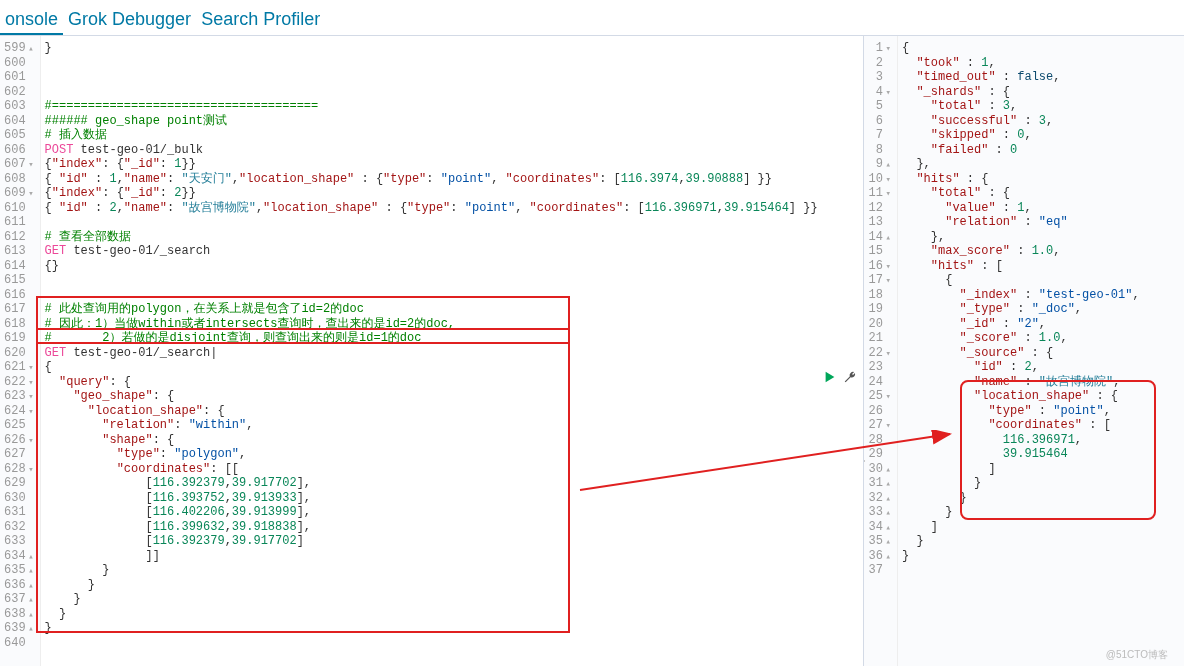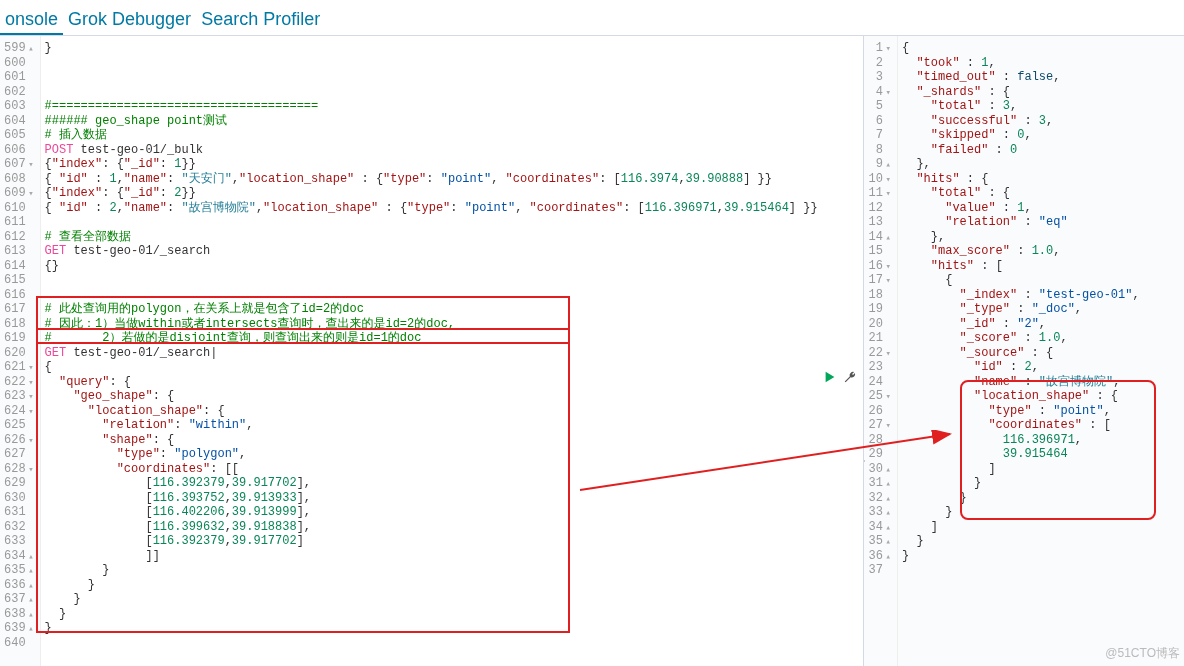--- a/index.html
+++ b/index.html
@@ -23,21 +23,21 @@
 .c-key{color:#a31515}
 .c-method{color:#ec4899}
 .c-num{color:#098658}
 .c-str{color:#0451a5}
 .c-name{color:#267f99}
 .c-bool{color:#0c4a6e}
 .highlight-box-1{position:absolute;border:2px solid #e02020;left:36px;top:296px;width:534px;height:48px;pointer-events:none;z-index:3}
 .highlight-box-2{position:absolute;border:2px solid #e02020;left:36px;top:328px;width:534px;height:305px;pointer-events:none;z-index:3}
 .highlight-box-r{position:absolute;border:2px solid #e02020;border-radius:8px;left:960px;top:380px;width:196px;height:140px;pointer-events:none;z-index:3}
 .arrow{position:absolute;left:570px;top:430px;z-index:3;pointer-events:none}
-.watermark{position:absolute;right:4px;bottom:4px;color:#bbb;font-size:12px}
+.watermark{position:absolute;right:16px;bottom:4px;color:#bbb;font-size:10px}
 .scroll-dots{position:absolute;left:-12px;top:418px;color:#bbb;font-size:14px;writing-mode:vertical-rl}
 </style>
 </head>
 <body>
 
 <div class="tabs">
   <div class="tab active">onsole</div>
   <div class="tab">Grok Debugger</div>
   <div class="tab">Search Profiler</div>
 </div>

